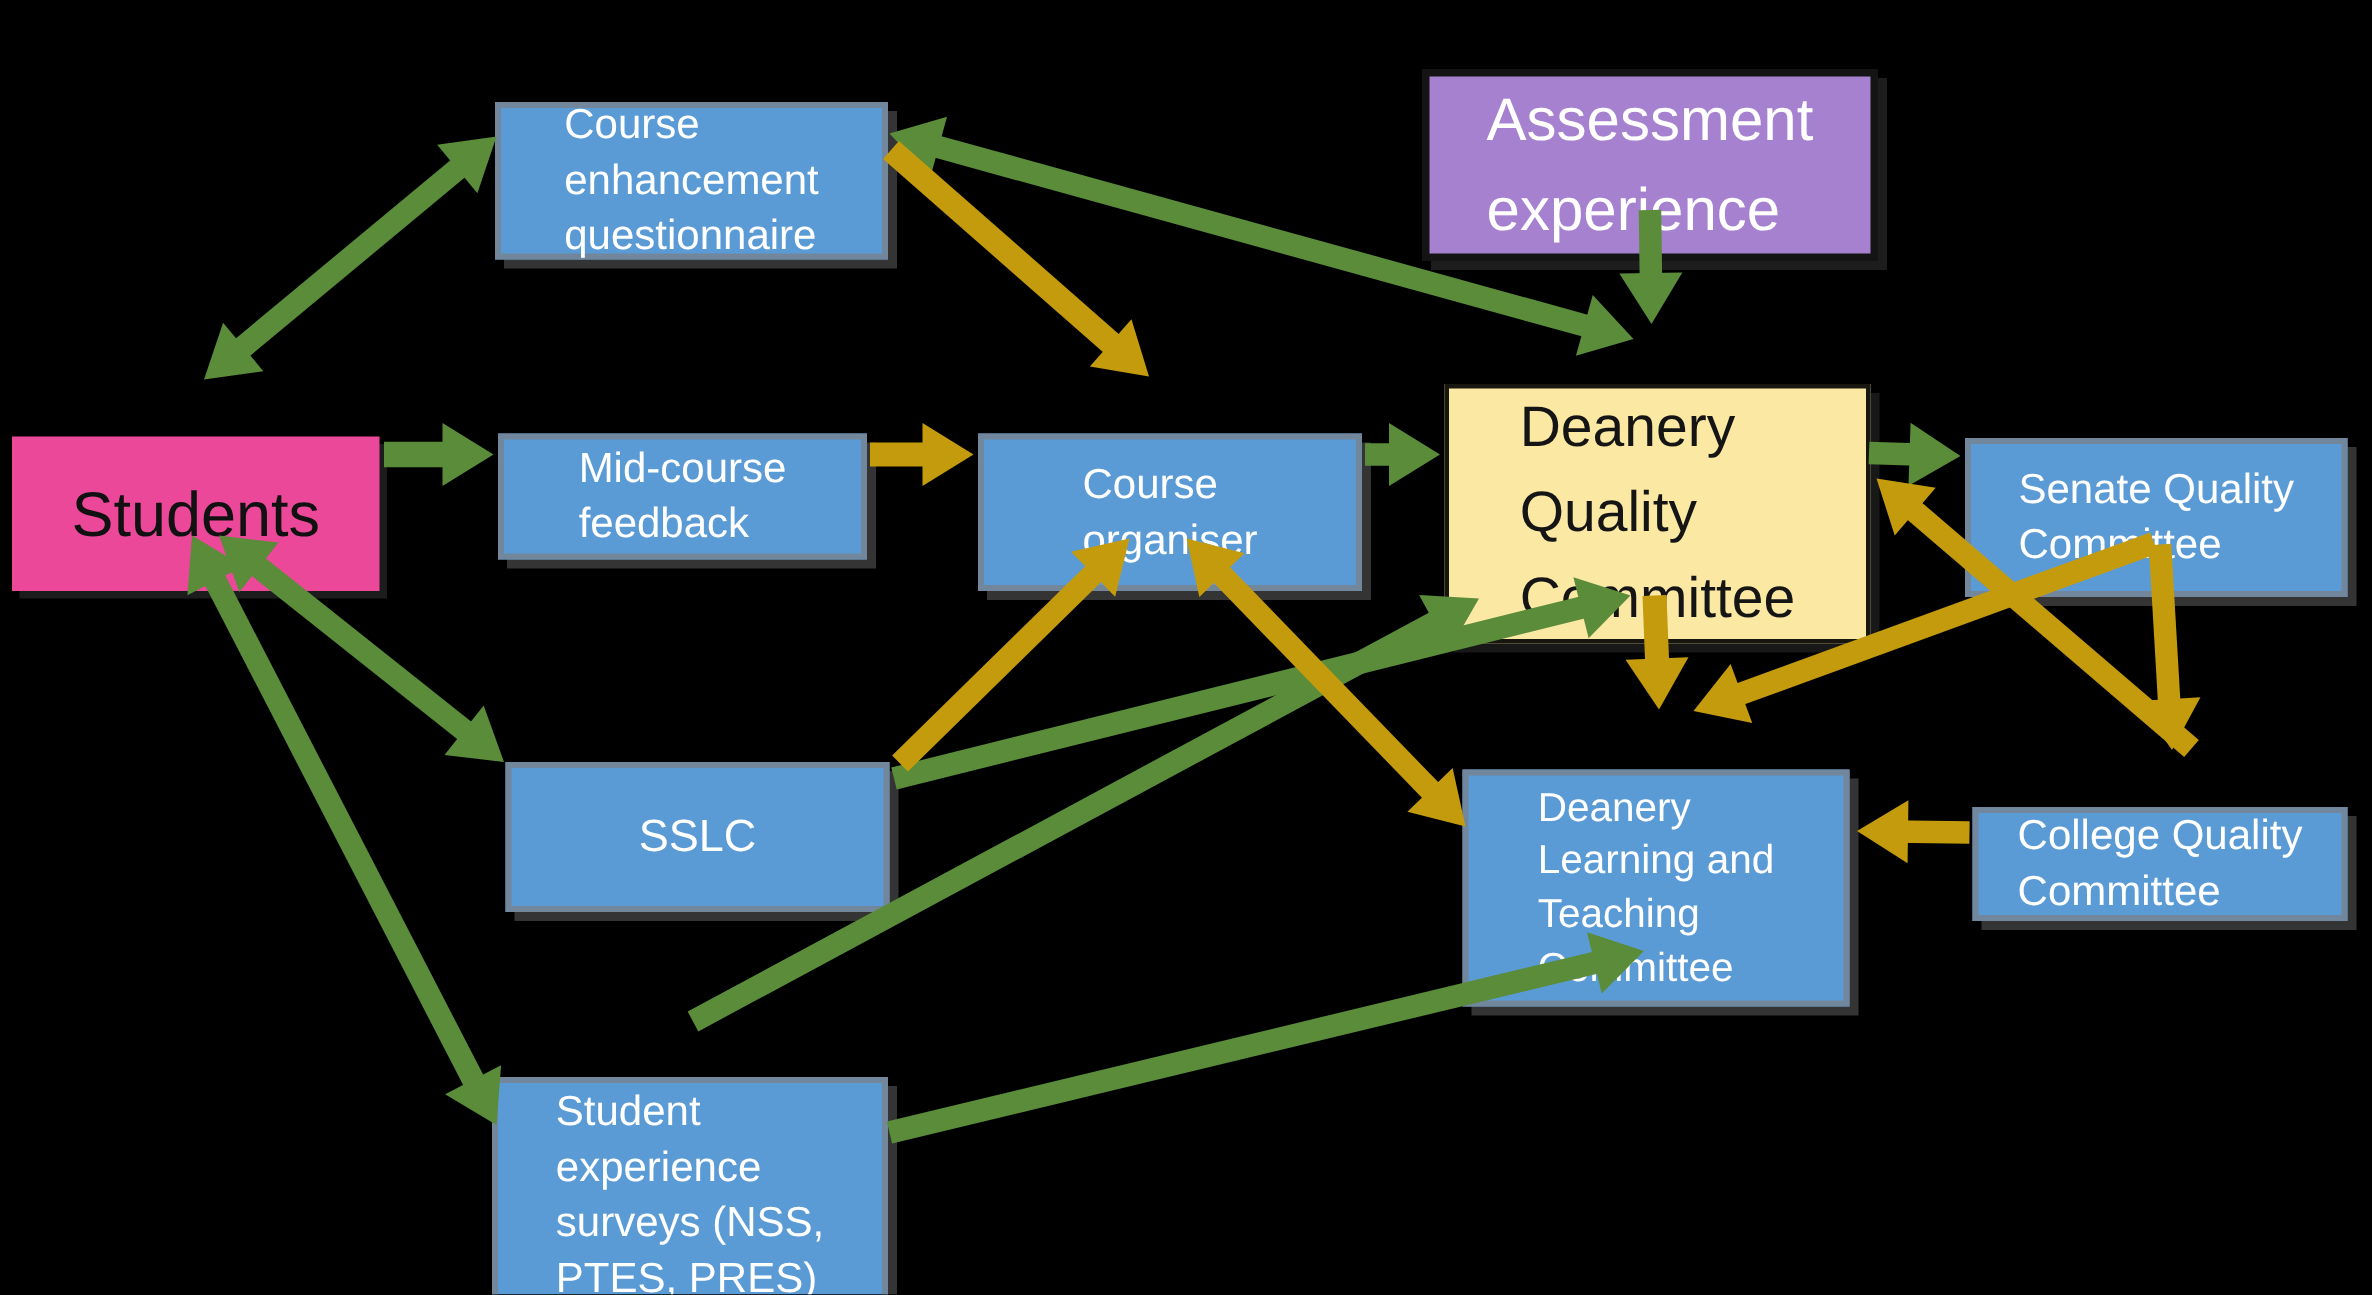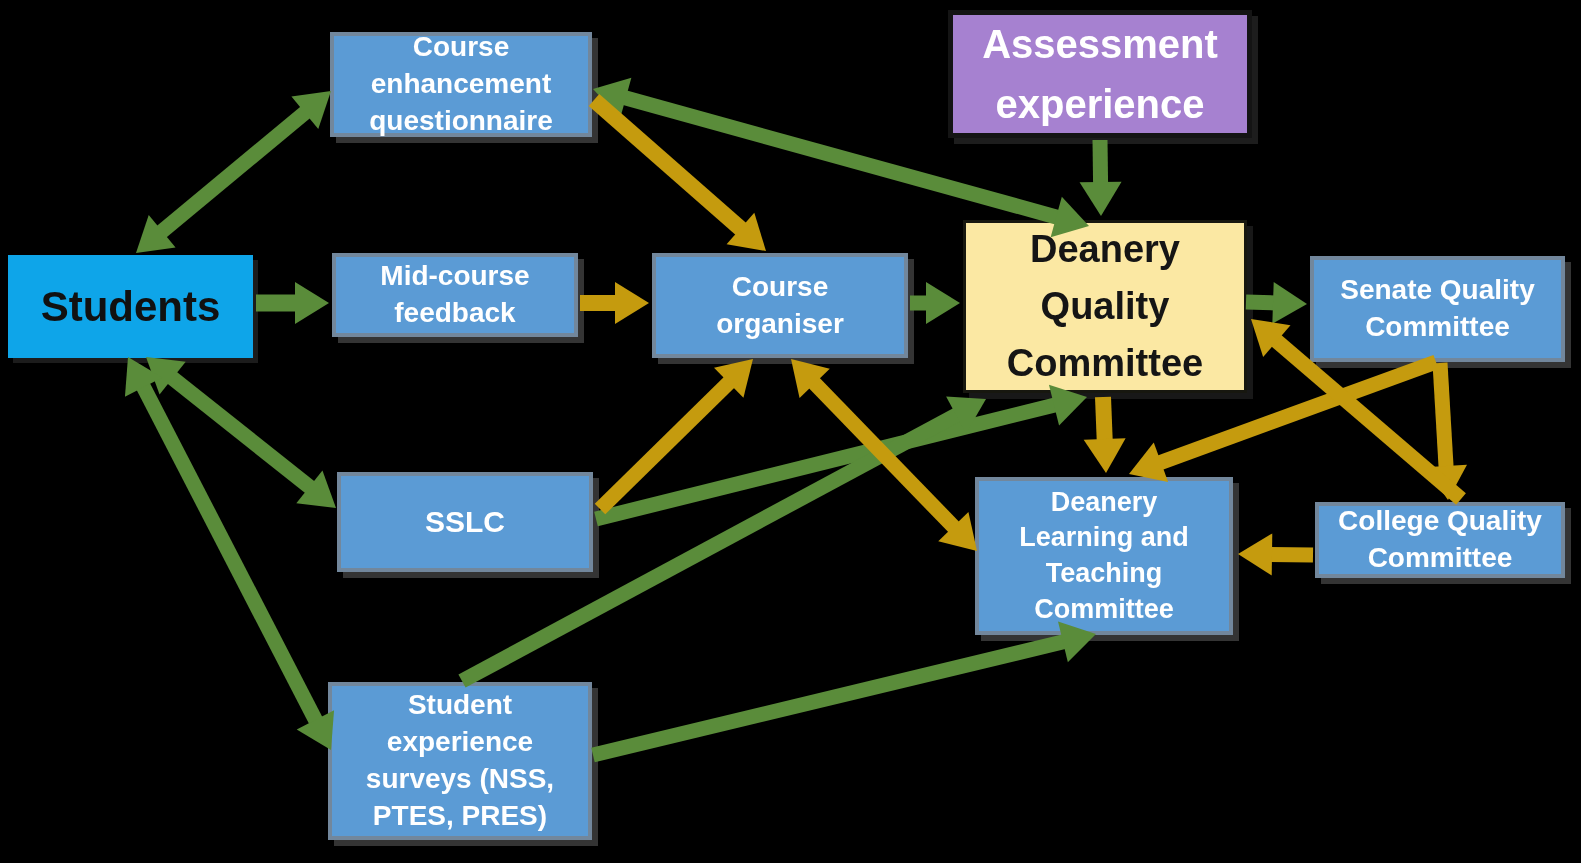--- a/index.html
+++ b/index.html
@@ -1,23 +1,23 @@
 <!DOCTYPE html>
 <html><head>
 <meta charset="utf-8">
 <style>
   html,body{margin:0;padding:0;background:#000;}
   .canvas{position:relative;width:1581px;height:863px;background:#000;overflow:hidden;
           font-family:"Liberation Sans",sans-serif;}
   .node{position:absolute;display:flex;align-items:center;justify-content:center;
-        text-align:center;font-weight:bold;white-space:pre-line;box-sizing:border-box;
-        z-index:1;line-height:1.32;}
+        text-align:left;font-weight:normal;white-space:pre-line;box-sizing:border-box;
+        z-index:1;line-height:1.32;margin-top:36px;}
   .blue{background:#5b9bd5;color:#ffffff;border:4px solid #72879c;
         box-shadow:6px 6px 0 rgba(95,95,95,0.55);font-size:28px;}
-  .n-students{left:8px;top:255px;width:245px;height:103px;background:#0ea5e9;
+  .n-students{left:8px;top:255px;width:245px;height:103px;background:#ec4899;
         color:#111;font-size:42px;box-shadow:5px 5px 0 rgba(80,80,80,0.35);}
   .n-ceq{left:330px;top:32px;width:262px;height:105px;}
   .n-mcf{left:332px;top:253px;width:246px;height:84px;}
   .n-co{left:652px;top:253px;width:256px;height:105px;}
   .n-assessment{left:948px;top:10px;width:304px;height:128px;background:#a681d0;
         color:#fff;font-size:40px;line-height:1.5;border:5px solid #141414;
         box-shadow:6px 6px 0 #1d1d1d;}
   .n-dqc{left:963px;top:220px;width:284px;height:173px;background:#fbe8a3;
         color:#151515;font-size:38px;line-height:1.5;border:3px solid #17170f;
         box-shadow:6px 6px 0 #181818;}

